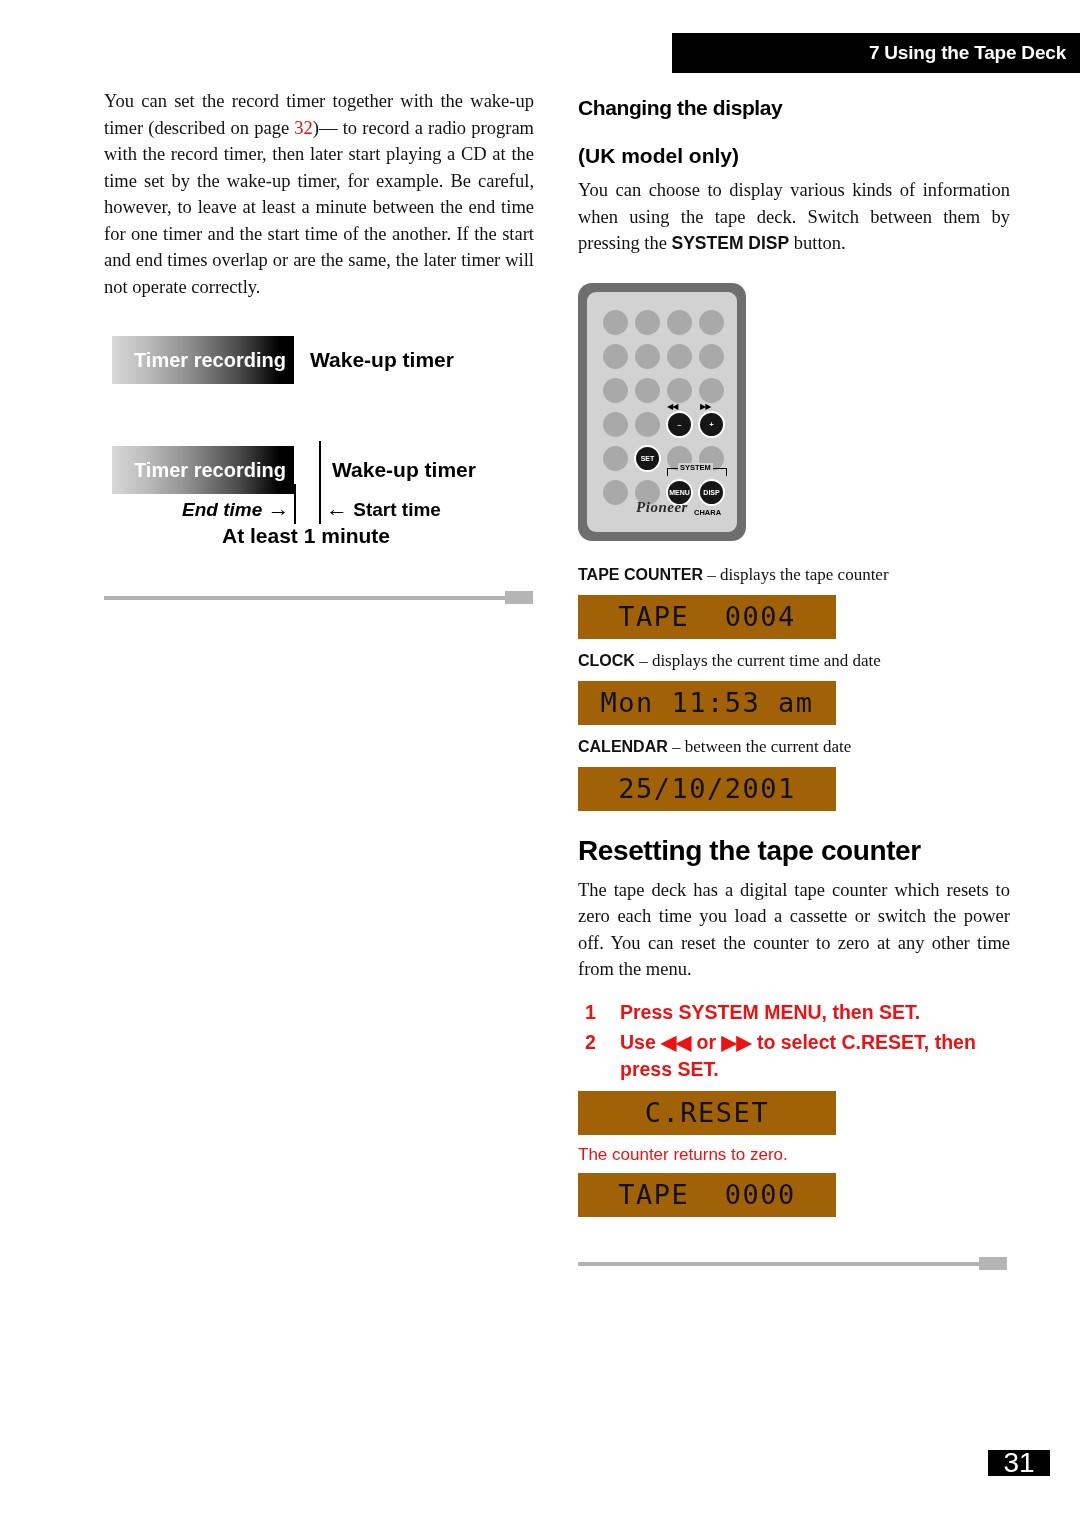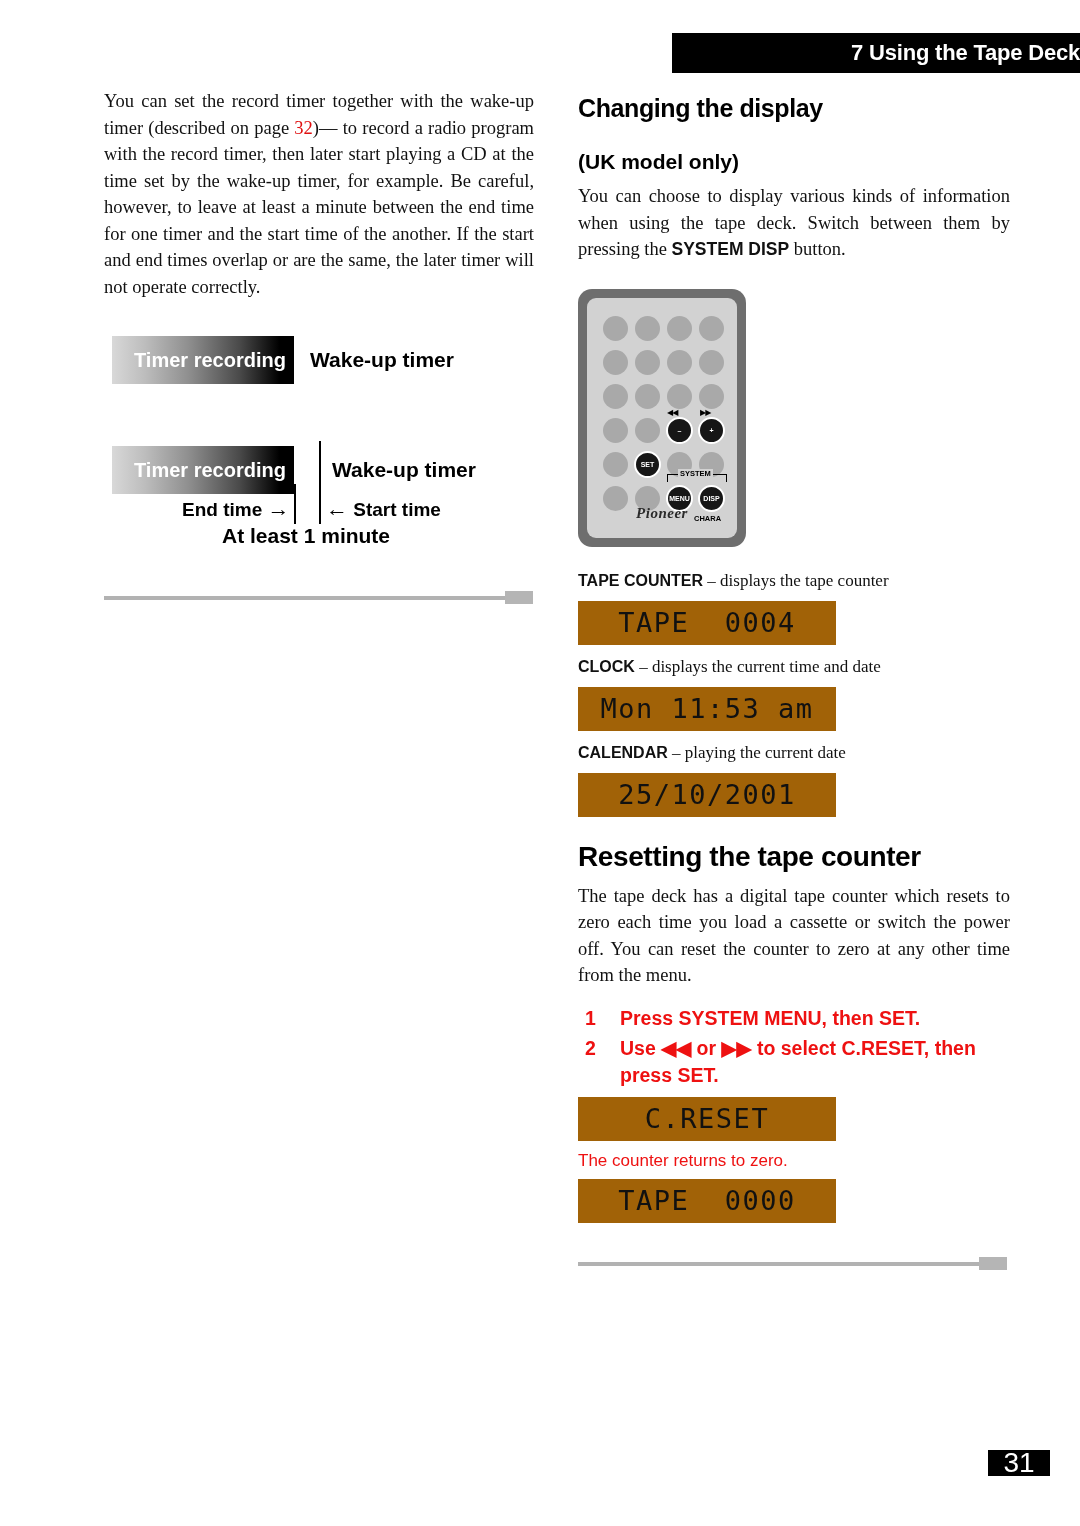--- a/index.html
+++ b/index.html
@@ -19,26 +19,26 @@
   #chapter-head {
     position: absolute;
     left: 672px;
     top: 33px;
     width: 408px;
     height: 40px;
     background: #000000;
     color: #ffffff;
     font-family: "Liberation Sans", sans-serif;
     font-weight: bold;
-    font-size: 22px;
+    font-size: 19px;
     letter-spacing: -0.2px;
     display: flex;
     align-items: center;
     justify-content: flex-end;
-    padding-right: 0;
+    padding-right: 14px;
     box-sizing: border-box;
   }
 
   
   #col-left {
     position: absolute;
     left: 104px;
     top: 88px;
     width: 430px;
   }
@@ -53,23 +53,23 @@
   h1.sec {
     font-family: "Liberation Sans", sans-serif;
     font-weight: bold;
     font-size: 27px;
     line-height: 36px;
     margin: 0 0 10px 0;
     letter-spacing: -0.4px;
     color: #000;
   }
   h1.sec.big {
-    font-size: 25px;
+    font-size: 21px;
     line-height: 40px;
-    margin-bottom: 20px;
+    margin-bottom: 14px;
   }
   h2.subsec {
     font-family: "Liberation Sans", sans-serif;
     font-weight: bold;
     font-size: 21px;
     line-height: 27px;
     margin: 0 0 8px 0;
     color: #000;
   }
   h1.sec.mid {
@@ -320,21 +320,21 @@
     </div>
     <div class="wake-label" style="left:206px; top:12px;">Wake-up timer</div>
 
     <div class="timer-bar" style="left:8px; top:110px; width:182px;">
       <span>Timer recording</span>
     </div>
     <div class="vline" style="left:190px; top:148px; height:40px;"></div>
     <div class="vline" style="left:215px; top:105px; height:83px;"></div>
     <div class="wake-label" style="left:228px; top:122px;">Wake-up timer</div>
 
-    <div class="arrow-label" style="left:78px; top:160px;"><span>End time</span> <span style="font-size:22px;">→</span></div>
+    <div class="arrow-label" style="left:78px; top:160px;font-style:italic;"><span>End time</span> <span style="font-size:22px;">→</span></div>
 
     <div class="arrow-label" style="left:222px; top:160px;"><span style="font-size:22px;">←</span> <span>Start time</span></div>
 
     <div class="atleast" style="left:118px; top:188px;">At least 1 minute</div>
   </div>
 </div>
 
 <div class="endrule" style="left:104px; top:596px; width:414px;"></div>
 <div class="endrule-cap" style="left:505px; top:591px;"></div>
 
@@ -392,21 +392,21 @@
   </div>
 
   <div style="margin-top:22px;">
 
     <p class="disp-caption"><b>TAPE COUNTER</b><span> – </span><span>displays the tape counter</span></p>
     <div class="lcd">TAPE  0004</div>
 
     <p class="disp-caption"><b>CLOCK</b><span> – </span><span>displays the current time and date</span></p>
     <div class="lcd">Mon 11:53 am</div>
 
-    <p class="disp-caption"><b>CALENDAR</b><span> – </span><span>playing the current date</span></p>
+    <p class="disp-caption"><b>CALENDAR</b><span> – </span><span>between the current date</span></p>
     <div class="lcd">25/10/2001</div>
   </div>
 
   <h1 class="sec mid">Resetting the tape counter</h1>
   <p class="body">The tape deck has a digital tape counter which resets to zero each time you load a cassette or switch the power off. You can reset the counter to zero at any other time from the menu.</p>
 
   <ol class="steps">
     <li><span class="num">1</span><span>Press SYSTEM MENU, then SET.</span></li>
     <li><span class="num">2</span><span>Use ◀◀ or ▶▶ to select C.RESET, then press SET.</span></li>
   </ol>

